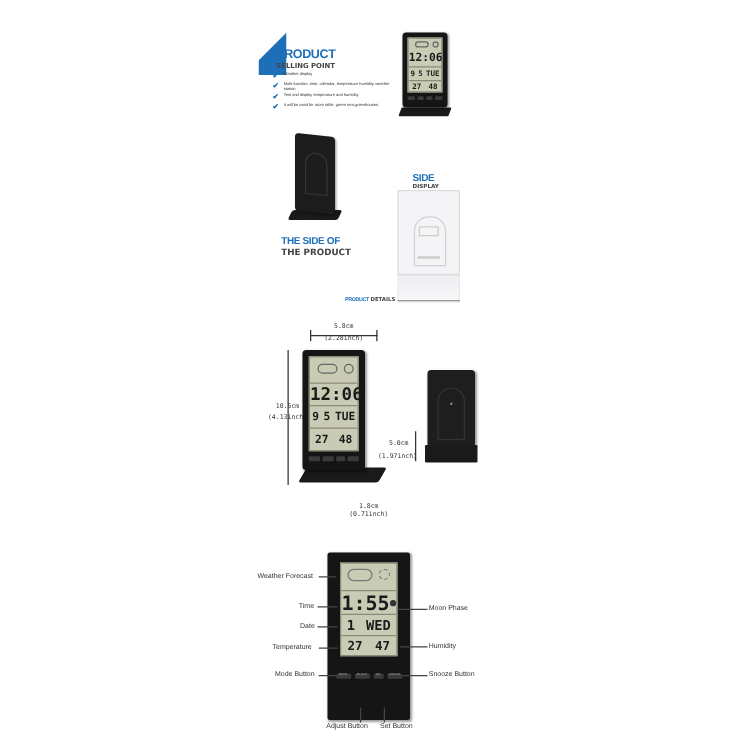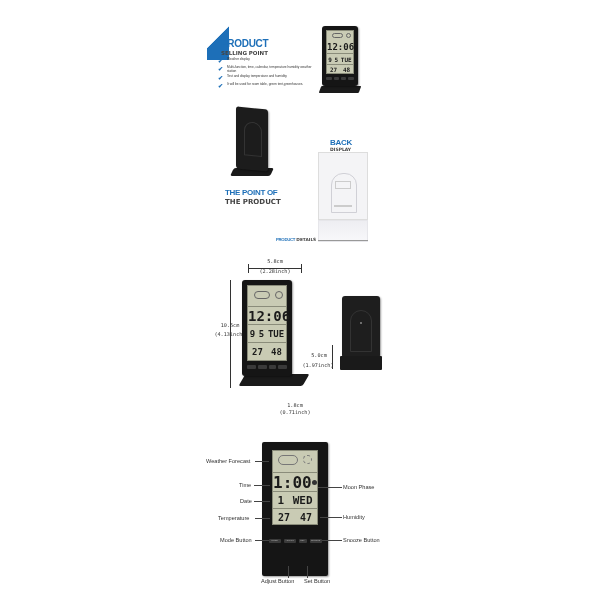--- a/index.html
+++ b/index.html
@@ -86,31 +86,31 @@
   </div>
 </div>
 
 <div class="abs" style="left:228px; top:108px; width:50px; height:72px;">
   <div class="stand" style="left:4px; top:60px; width:40px; height:8px; transform:skewX(-25deg); border-radius:2px;"></div>
   <div class="device abs" style="left:8px; top:0; width:32px; height:62px; transform:skewY(6deg); background:#1c1c1c;">
     <div style="position:absolute; left:8px; top:14px; width:18px; height:34px; border:1px solid #333; border-radius:10px 10px 0 0;"></div>
   </div>
 </div>
 
-<div class="abs title-blue" style="left:330px; top:138px; font-size:8px;">BACK</div>
+<div class="abs title-blue" style="left:330px; top:138px; font-size:8px;">SIDE</div>
 <div class="abs title-gray" style="left:330px; top:147px; font-size:4.5px;">DISPLAY</div>
 
 <div class="abs white-dev" style="left:318px; top:152px; width:50px; height:68px;">
   <div class="arch" style="left:12px; top:20px; width:26px; height:40px;"></div>
   <div style="position:absolute; left:16px; top:28px; width:16px; height:8px; border:1px solid #ccc;"></div>
   <div style="position:absolute; left:15px; top:52px; width:18px; height:2px; background:#ccc;"></div>
 </div>
 <div class="abs" style="left:318px; top:220px; width:50px; height:22px; background:linear-gradient(#eeeef2,#f8f8fa); border:1px solid #e6e6ea;"></div>
 
-<div class="abs title-blue" style="left:225px; top:188px; font-size:8px;">THE POINT OF</div>
+<div class="abs title-blue" style="left:225px; top:188px; font-size:8px;">THE SIDE OF</div>
 <div class="abs title-gray" style="left:225px; top:198px; font-size:7px;">THE PRODUCT</div>
 
 <div class="abs" style="left:276px; top:237px; font-size:4.3px; font-weight:bold;">
   <span class="title-blue">PRODUCT</span>
   <span class="title-gray">DETAILS</span>
 </div>
 <div class="abs" style="left:318px; top:240px; width:50px; height:1px; background:#999;"></div>
 
 <div class="abs dim-line" style="left:248px; top:268px; width:54px; height:1px;"></div>
 <div class="abs dim-line" style="left:248px; top:264px; width:1px; height:9px;"></div>
@@ -162,21 +162,21 @@
 </div>
 <div class="abs dim-line" style="left:332px; top:345px; width:1px; height:24px;"></div>
 <div class="abs dim-text" style="left:302px; top:352px; width:34px;">5.0cm</div>
 <div class="abs dim-text" style="left:300px; top:362px; width:36px;">(1.97inch)</div>
 
 <div class="abs device" style="left:262px; top:442px; width:66px; height:134px; border-radius:2px;">
   <div class="lcd" style="left:10px; top:8px; width:46px; height:75px;">
     <div style="position:absolute; left:5px; top:4px; width:20px; height:10px; border:1px solid #777; border-radius:6px;"></div>
     <div style="position:absolute; left:30px; top:4px; width:9px; height:9px; border:1px dashed #777; border-radius:50%;"></div>
     <div class="lcd-row" style="top:21px; height:19px; font-size:16px;">
-      <span>1:00</span>
+      <span>1:55</span>
       <span style="width:5px; height:5px; background:#333; border-radius:50%; display:inline-block;"></span>
     </div>
     <div class="lcd-row" style="top:40px; height:17px; font-size:11px;">
         <span>1</span>
         <span>WED</span>
       </div>
     <div class="lcd-row" style="top:57px; height:17px; font-size:10px;">
         <span>27</span>
         <span>47</span>
       </div>

